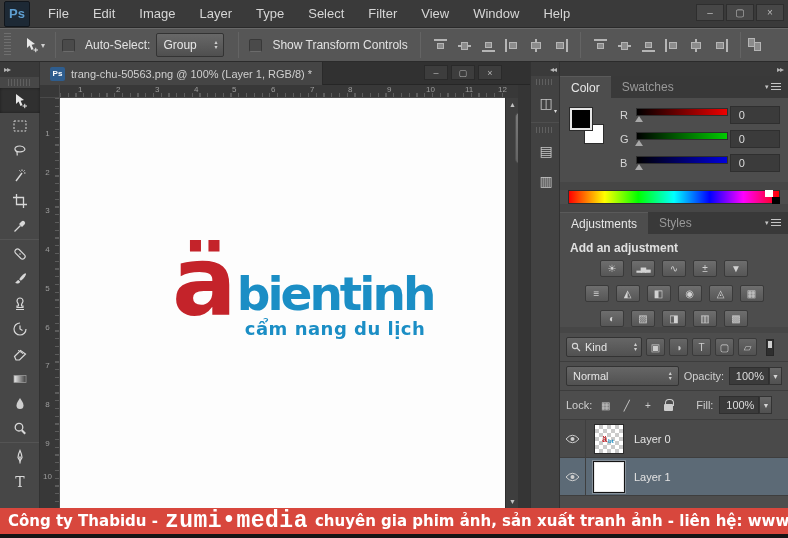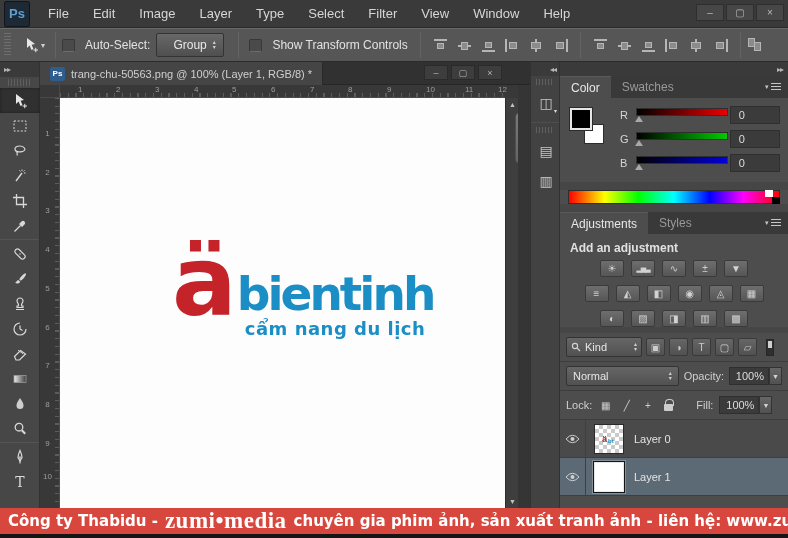--- a/index.html
+++ b/index.html
@@ -26,21 +26,21 @@
     background:repeating-linear-gradient(to bottom,#6f6f6f 0 1px,transparent 1px 3px);
     margin-right:2px; }
   .opt-sep { width:1px; height:26px; background:#474747; border-right:1px solid #646464; }
   .opt-tool { display:flex; align-items:center; gap:2px; padding:0 4px; }
   .dd-arrow { font-size:8px; color:#cfcfcf; }
   .checkbox { width:13px; height:13px; background:#4a4a4a; border:1px solid #383838;
     border-bottom-color:#6b6b6b; border-radius:2px; }
   .opt-label { font-size:12px; color:#e2e2e2; margin-left:4px; }
   .dropdown-btn { height:24px; background:linear-gradient(#686868,#4f4f4f);
     border:1px solid #333; border-radius:2px; display:flex; align-items:center;
-    gap:6px; padding:0 16px; color:#e8e8e8; font-size:12px; }
+    gap:6px; padding:0 6px; color:#e8e8e8; font-size:12px; }
   .stepper { display:flex; flex-direction:column; line-height:5px; font-size:6px; color:#d0d0d0; }
   .align-group { display:flex; gap:7px; align-items:center; padding:0 5px; }
   .ai { position:relative; width:17px; height:15px; }
   .ai i { position:absolute; background:#b5b5b5; }
   .ai b { position:absolute; background:none; border:1px solid #b5b5b5; background:#8b8b8b; }
   .a-top i    { left:2px; top:1px;  width:13px; height:2px; }  .a-top b    { left:5px; top:5px;  width:7px; height:6px; }
   .a-vc i     { left:2px; top:7px;  width:13px; height:2px; }  .a-vc b     { left:5px; top:4px;  width:7px; height:8px; }
   .a-bottom i { left:2px; top:12px; width:13px; height:2px; }  .a-bottom b { left:5px; top:4px;  width:7px; height:6px; }
   .a-left i   { left:1px; top:1px;  width:2px;  height:13px; } .a-left b   { left:5px; top:4px;  width:8px; height:7px; }
   .a-hc i     { left:7px; top:1px;  width:2px;  height:13px; } .a-hc b     { left:3px; top:4px;  width:10px;height:7px; }
@@ -190,21 +190,21 @@
     background-size:8px 8px; background-position:0 0,4px 4px; }
   .thumb .mini-mark { position:absolute; left:7px; top:10px; font-size:9px; font-weight:bold; line-height:9px; }
   .thumb.white { background:#fff; border:1px solid #e8e8e8; outline:1px solid #141414; box-shadow:0 0 0 2px rgba(255,255,255,.25); }
   .lyr-name { font-size:11px; color:#e3e3e3; }
   .lyr-rest { height:32px; background:#4d4d4d; }
 
   
   .footer { position:absolute; left:0; top:508px; width:788px; height:26px; background:#d8473d;
     display:flex; align-items:center; padding-left:8px; color:#fff; white-space:nowrap; overflow:hidden; }
   .footer .company { font-size:15px; font-weight:bold; font-family:"DejaVu Sans",sans-serif; }
-  .footer .brand { font-size:23px; font-weight:bold; margin:0 7px; letter-spacing:0.5px; font-family:Liberation Serif, serif; }
+  .footer .brand { font-size:23px; font-weight:bold; margin:0 7px; letter-spacing:0.5px; font-family:Liberation Mono, monospace; }
   .footer .tagline { font-size:15px; font-weight:bold; font-family:"DejaVu Sans",sans-serif; }
   .bottom-strip { position:absolute; left:0; top:534px; width:788px; height:4px; background:#151515; }
 </style>
 </head>
 <body>
 
 <div class="screen">
 
   <div class="menubar">
     <div class="ps-appicon">Ps</div>

